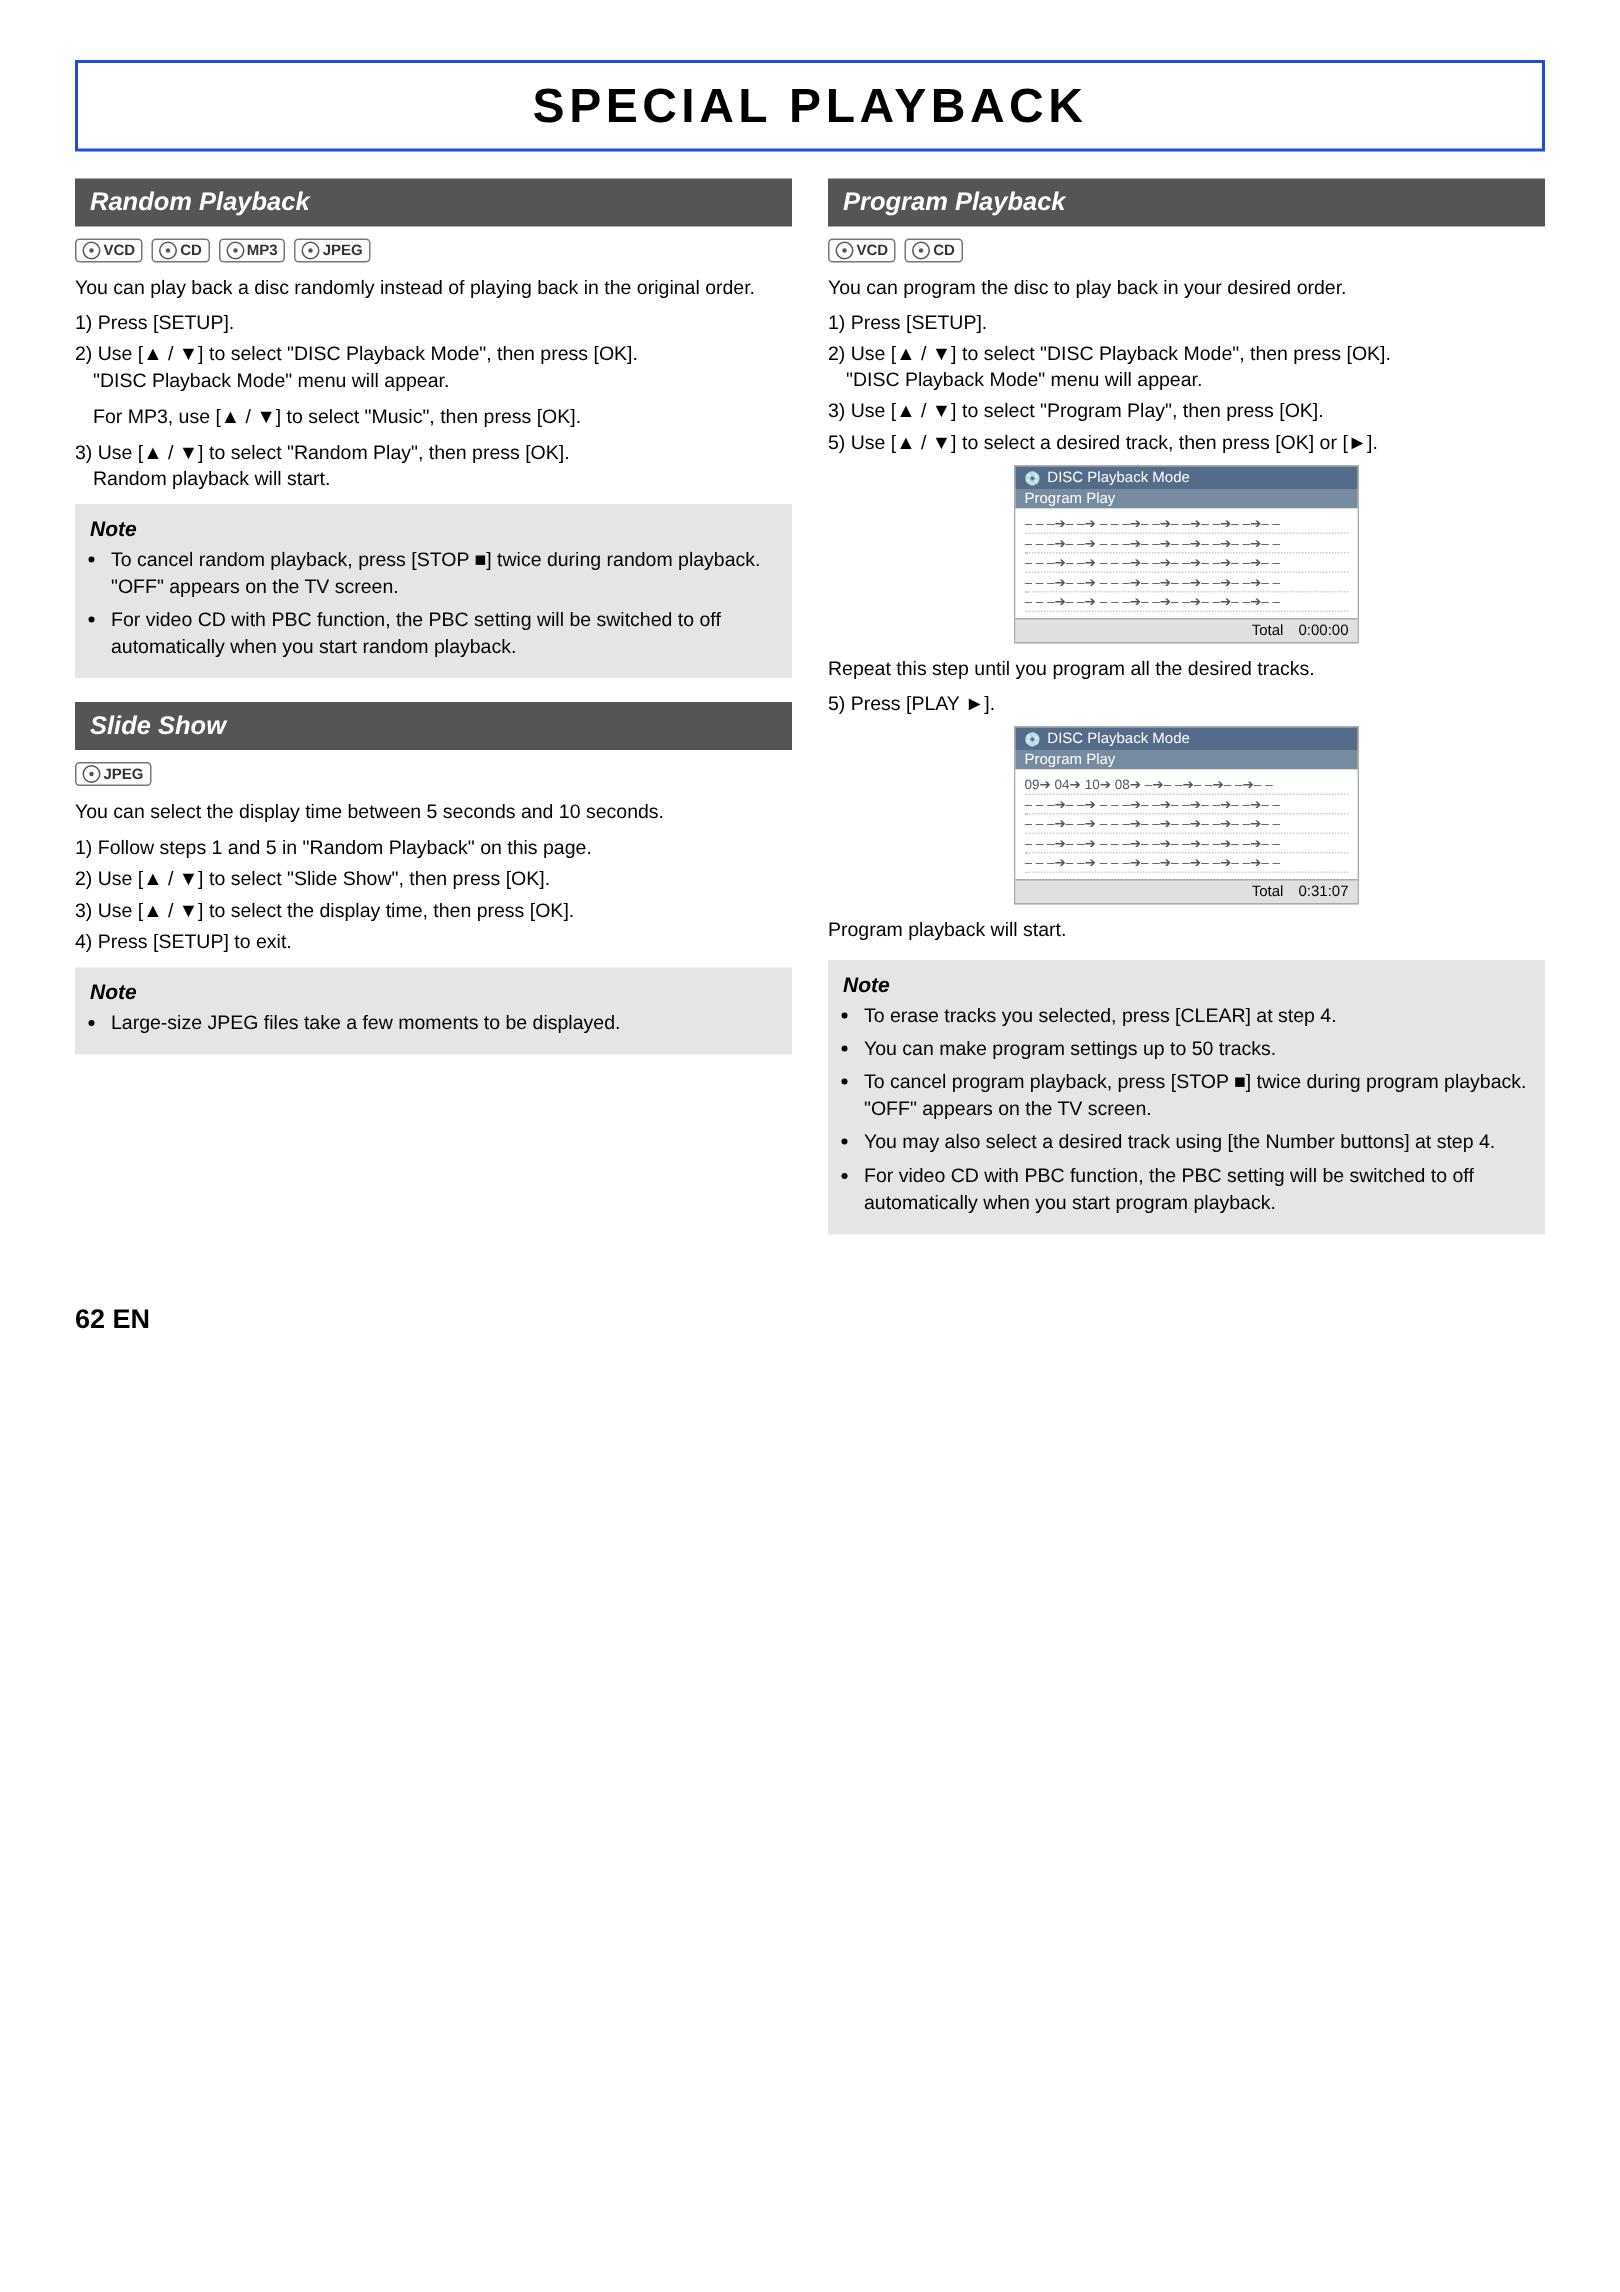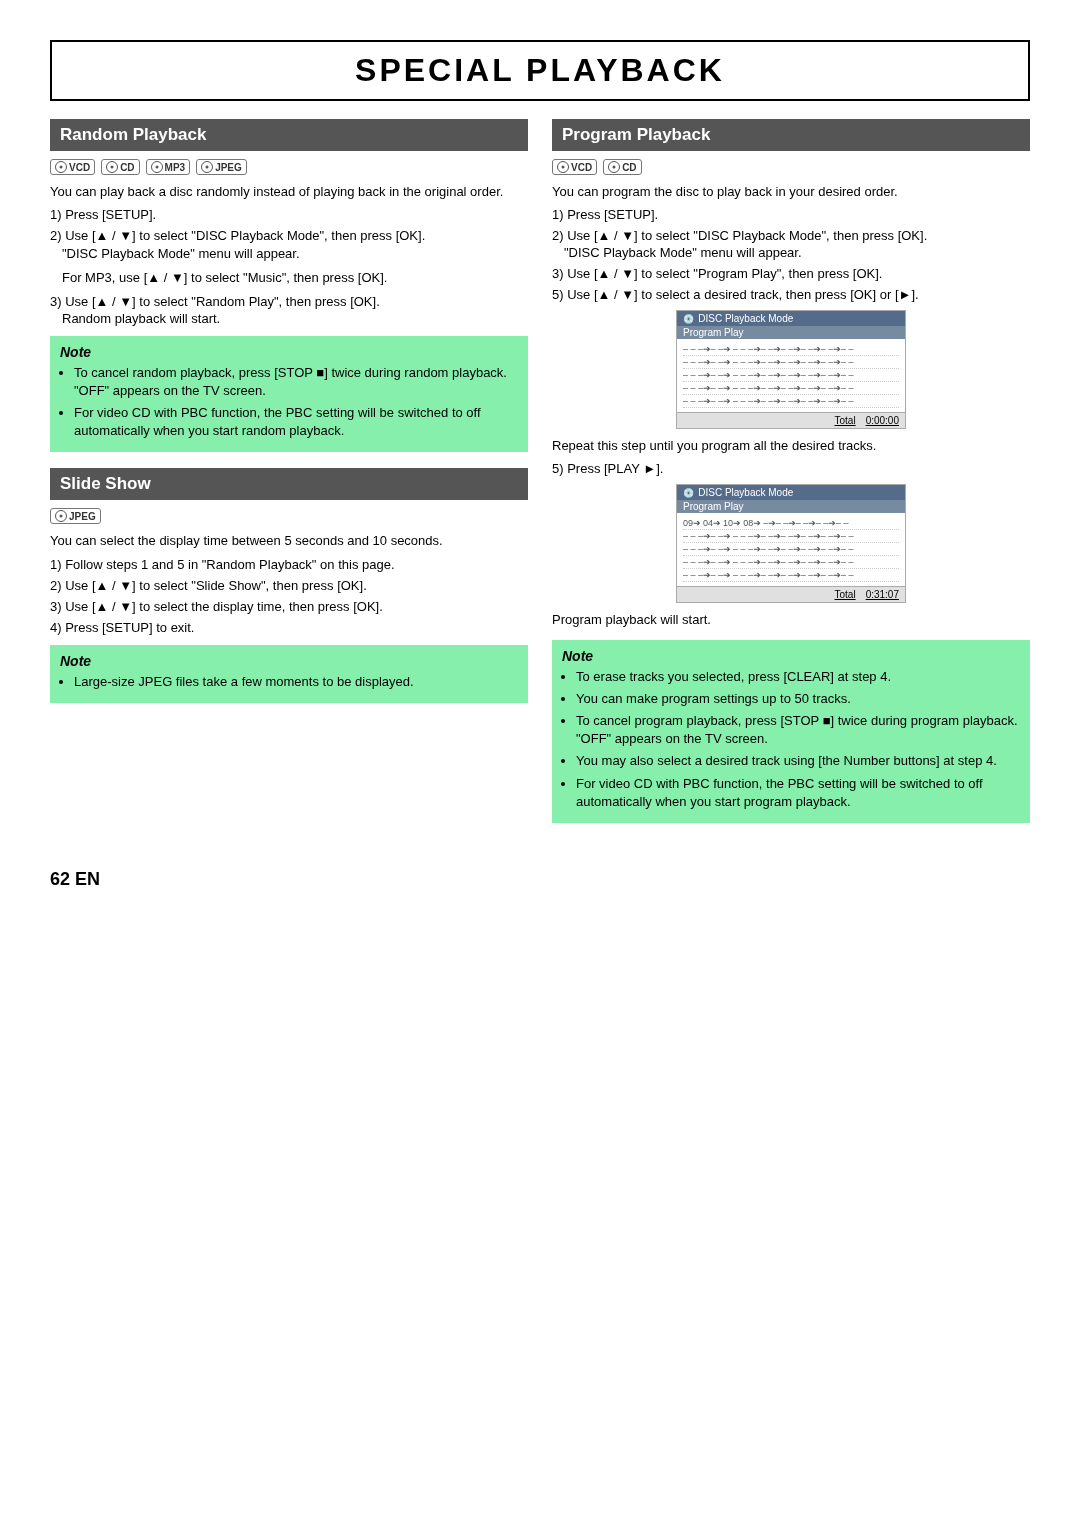--- a/index.html
+++ b/index.html
@@ -10,36 +10,37 @@
       color: #000;
       width: 1080px;
       min-height: 1528px;
       padding: 40px 50px 60px 50px;
     }
     .page-title {
       text-align: center;
       font-size: 32px;
       font-weight: bold;
       letter-spacing: 3px;
-      border: 2px solid #000000;
+      border: 2px solid #1d4ed8;
       padding: 10px 0;
       margin-bottom: 18px;
     }
     .two-col {
       display: grid;
       grid-template-columns: 1fr 1fr;
       gap: 0 24px;
     }
     .section-header {
       background: #555;
       color: #fff;
       font-size: 17px;
       font-weight: bold;
       padding: 6px 10px;
       margin-bottom: 8px;
+      font-style: italic;
     }
     .disc-icons {
       display: flex;
       gap: 6px;
       margin-bottom: 8px;
       align-items: center;
     }
     .disc-icon {
       display: inline-flex;
       align-items: center;
@@ -68,21 +69,21 @@
       position: absolute;
       top: 50%;
       left: 50%;
       transform: translate(-50%, -50%);
     }
     p { margin-bottom: 6px; line-height: 1.4; }
     .step { margin-bottom: 6px; }
     .step-title { font-weight: bold; margin-bottom: 2px; }
     .step-body { margin-left: 12px; }
     .note-box {
-      background: #86efac;
+      background: #e5e5e5;
       border: none;
       padding: 8px 10px;
       margin: 10px 0;
     }
     .note-title { font-style: italic; font-weight: bold; font-size: 14px; margin-bottom: 4px; }
     .note-box ul { padding-left: 14px; }
     .note-box li { margin-bottom: 4px; line-height: 1.4; }
     .screen-mock {
       border: 1px solid #aaa;
       background: #e8e8e8;
@@ -118,21 +119,20 @@
       overflow: hidden;
     }
     .screen-footer {
       background: #e0e0e0;
       display: flex;
       justify-content: flex-end;
       padding: 2px 6px;
       font-size: 10px;
       border-top: 1px solid #aaa;
       gap: 10px;
-      text-decoration: underline;
     }
     .left-col { }
     .right-col { }
     .bottom-page-num {
       text-align: left;
       font-size: 18px;
       font-weight: bold;
       margin-top: 30px;
     }
     .section-block {

